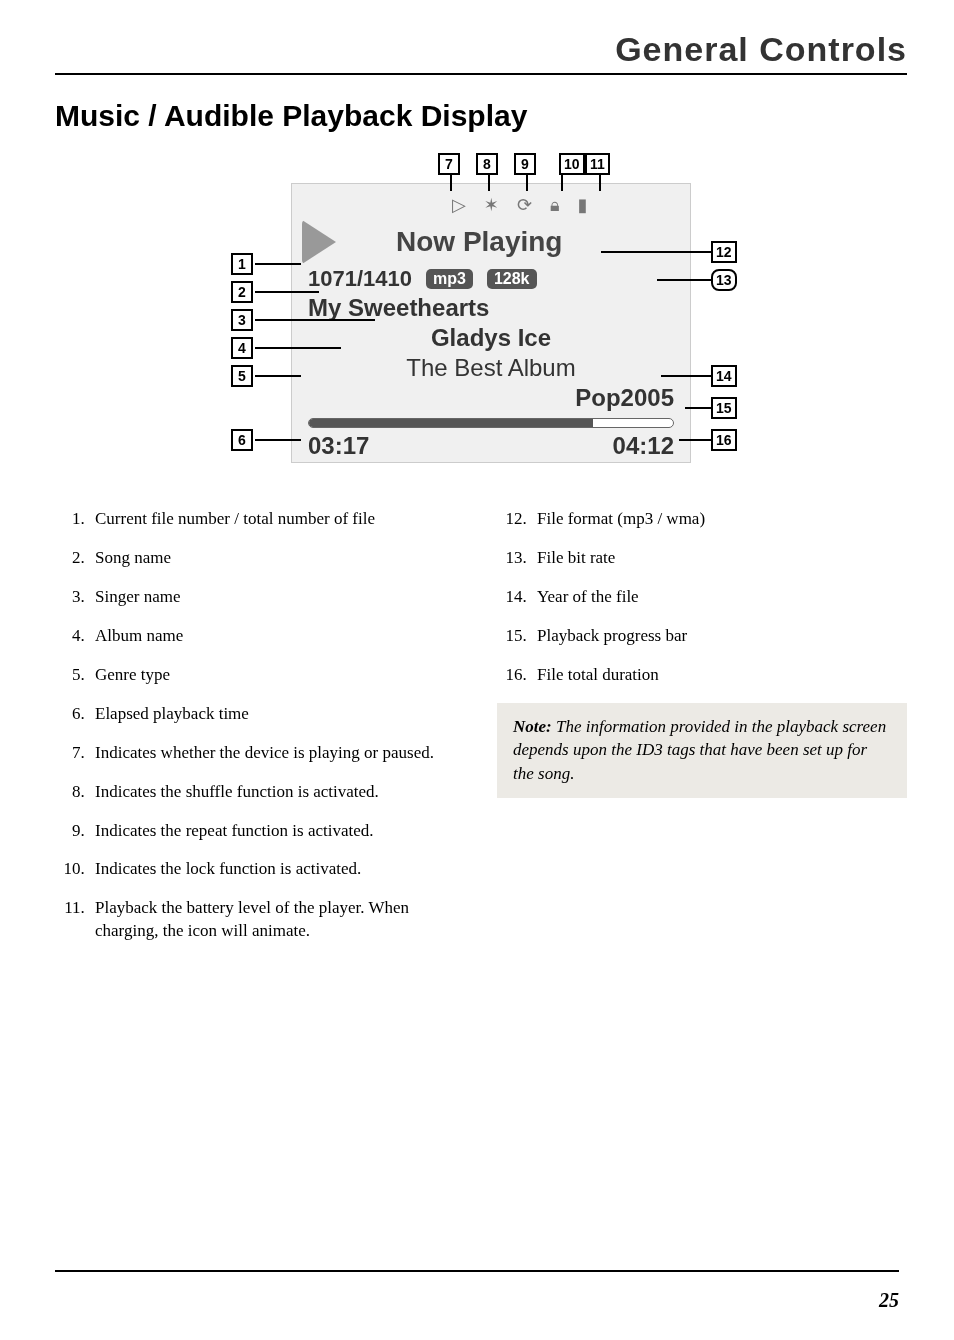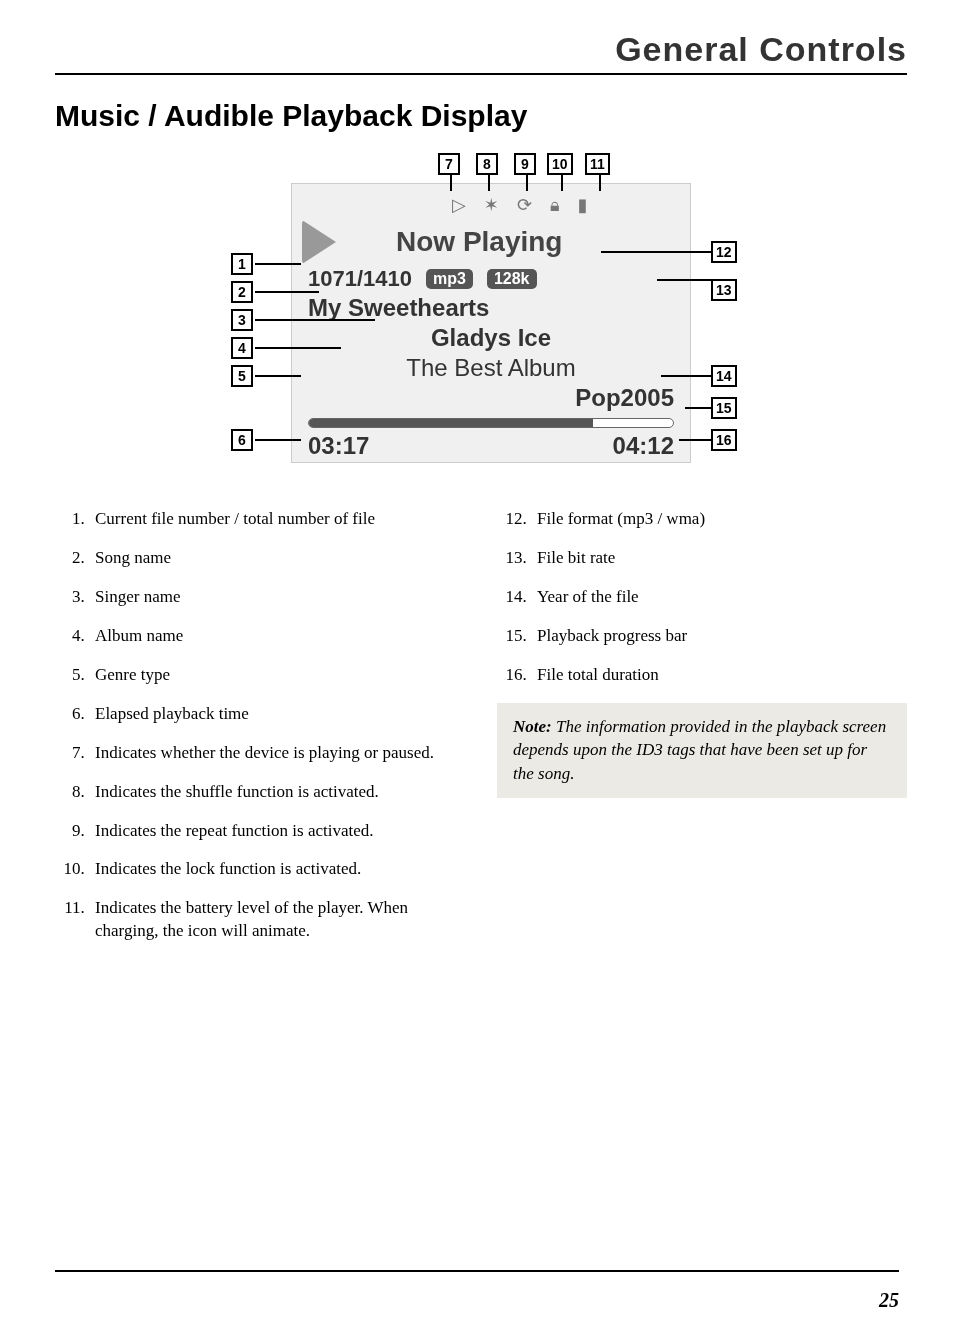--- a/index.html
+++ b/index.html
@@ -239,21 +239,21 @@
 
       <div class="callout" style="left:237px; top:0;">7</div>
       <div class="leader" style="left:249px; top:20px; width:2px; height:18px;"></div>
 
       <div class="callout" style="left:275px; top:0;">8</div>
       <div class="leader" style="left:287px; top:20px; width:2px; height:18px;"></div>
 
       <div class="callout" style="left:313px; top:0;">9</div>
       <div class="leader" style="left:325px; top:20px; width:2px; height:18px;"></div>
 
-      <div class="callout" style="left:346px; top:0;">10</div>
+      <div class="callout" style="left:358px; top:0;">10</div>
       <div class="leader" style="left:360px; top:20px; width:2px; height:18px;"></div>
 
       <div class="callout" style="left:384px; top:0;">11</div>
       <div class="leader" style="left:398px; top:20px; width:2px; height:18px;"></div>
 
       <div class="callout" style="left:30px; top:100px;">1</div>
       <div class="leader" style="left:54px; top:110px; width:46px; height:2px;"></div>
 
       <div class="callout" style="left:30px; top:128px;">2</div>
       <div class="leader" style="left:54px; top:138px; width:64px; height:2px;"></div>
@@ -266,21 +266,21 @@
 
       <div class="callout" style="left:30px; top:212px;">5</div>
       <div class="leader" style="left:54px; top:222px; width:46px; height:2px;"></div>
 
       <div class="callout" style="left:30px; top:276px;">6</div>
       <div class="leader" style="left:54px; top:286px; width:46px; height:2px;"></div>
 
       <div class="callout" style="left:510px; top:88px;">12</div>
       <div class="leader" style="left:400px; top:98px; width:110px; height:2px;"></div>
 
-      <div class="callout" style="left:510px; top:126px;">13</div>
+      <div class="callout" style="left:510px; top:116px;border-radius:8px;">13</div>
       <div class="leader" style="left:456px; top:126px; width:54px; height:2px;"></div>
 
       <div class="callout" style="left:510px; top:212px;">14</div>
       <div class="leader" style="left:460px; top:222px; width:50px; height:2px;"></div>
 
       <div class="callout" style="left:510px; top:244px;">15</div>
       <div class="leader" style="left:484px; top:254px; width:26px; height:2px;"></div>
 
       <div class="callout" style="left:510px; top:276px;">16</div>
       <div class="leader" style="left:478px; top:286px; width:32px; height:2px;"></div>
@@ -293,21 +293,21 @@
         <li>Current file number / total number of file</li>
         <li>Song name</li>
         <li>Singer name</li>
         <li>Album name</li>
         <li>Genre type</li>
         <li>Elapsed playback time</li>
         <li>Indicates whether the device is playing or paused.</li>
         <li>Indicates the shuffle function is activated.</li>
         <li>Indicates the repeat function is activated.</li>
         <li>Indicates the lock function is activated.</li>
-        <li>Indicates the battery level of the player. When charging, the icon will animate.</li>
+        <li>Playback the battery level of the player. When charging, the icon will animate.</li>
       </ol>
     </div>
     <div class="col">
       <ol class="legend" start="12">
         <li>File format (mp3 / wma)</li>
         <li>File bit rate</li>
         <li>Year of the file</li>
         <li>Playback progress bar</li>
         <li>File total duration</li>
       </ol>

